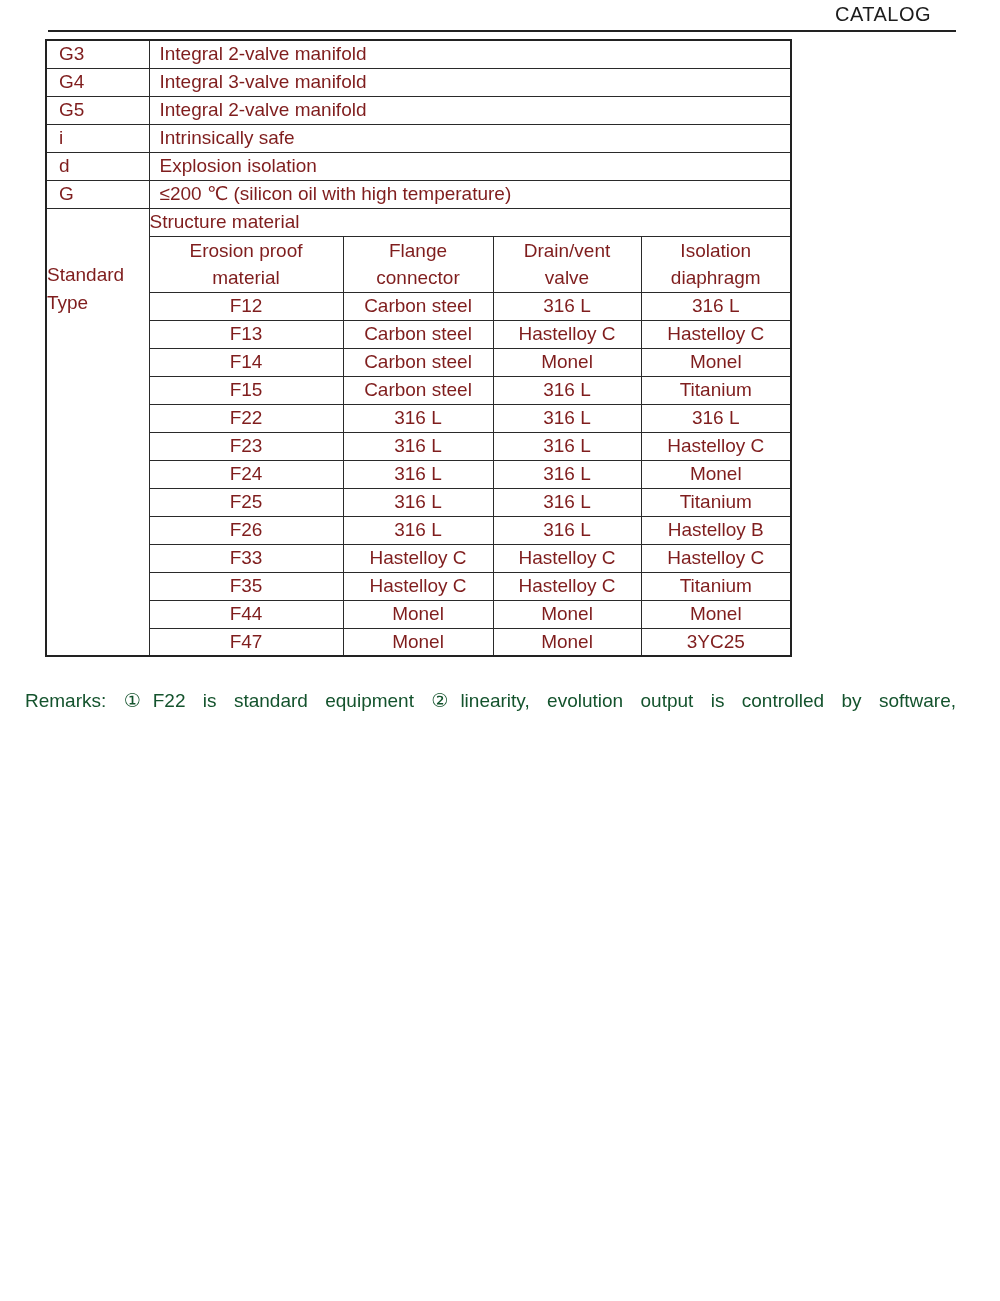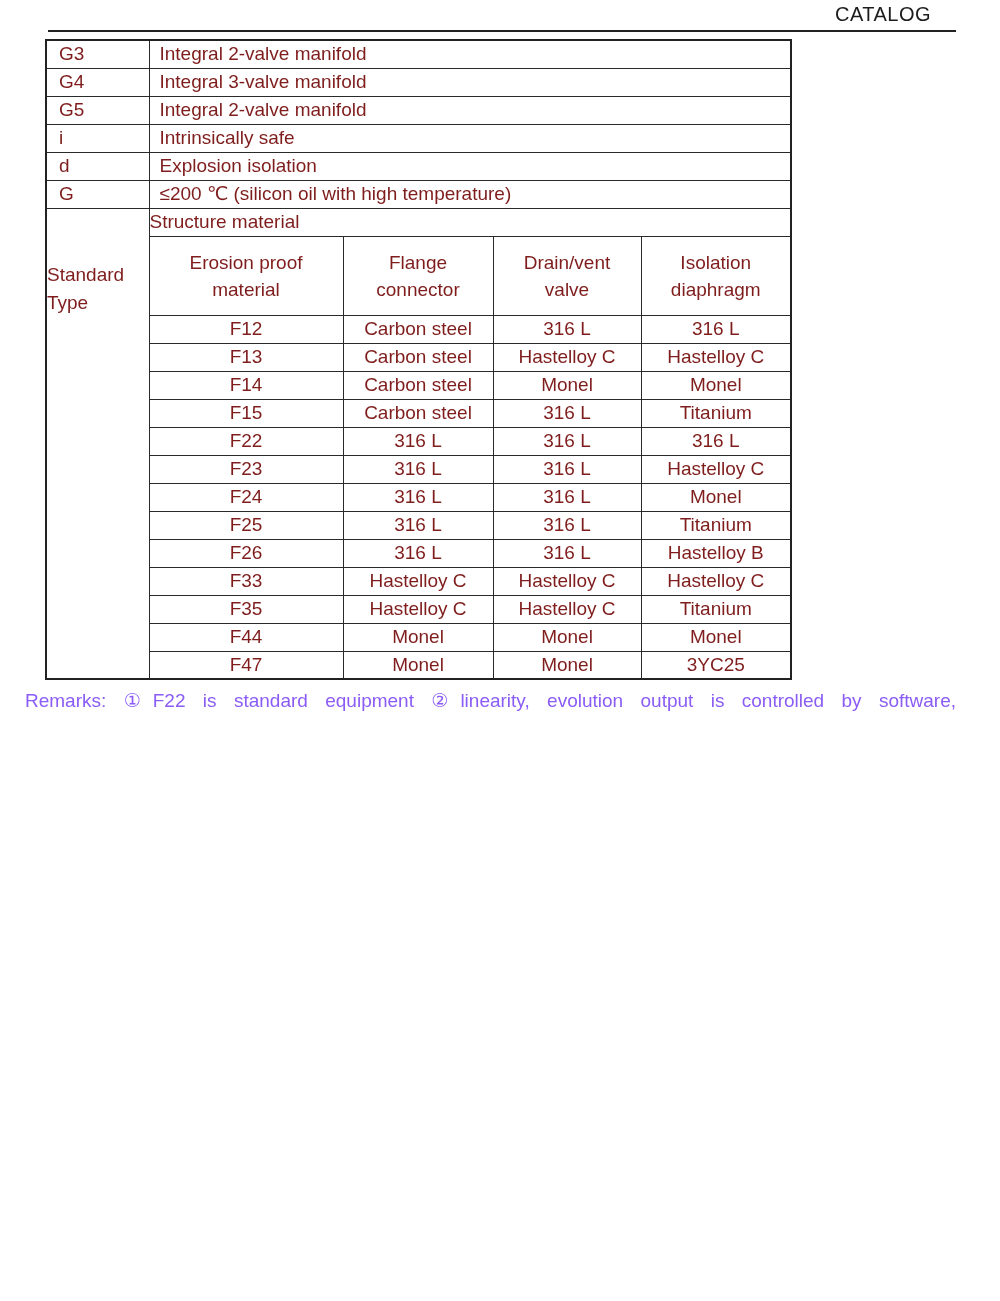--- a/index.html
+++ b/index.html
@@ -45,28 +45,28 @@
     padding-top: 52px;
     line-height: 28px;
     white-space: normal;
   }
   td.struct-cell { text-align: left; }
   td.col-head {
     text-align: center;
     height: 56px;
     line-height: 27px;
     white-space: normal;
-    padding: 12px 6px;
+    padding: 0 6px;
   }
   td.model-cell, td.material-cell { text-align: center; }
 
   .remarks {
     position: absolute; top: 687px; left: 25px;
     width: 931px;
-    font-size: 19px; line-height: 28px; color: #8b5cf6;
+    font-size: 19px; line-height: 28px; color: #14532d;
   }
   .remarks-line1 { text-align: justify; text-align-last: justify; }
   .remarks-line2 { padding-left: 115px; }
 </style>
 </head>
 <body>
 
 <div class="page">
 
   <span class="catalog-title">CATALOG</span>

